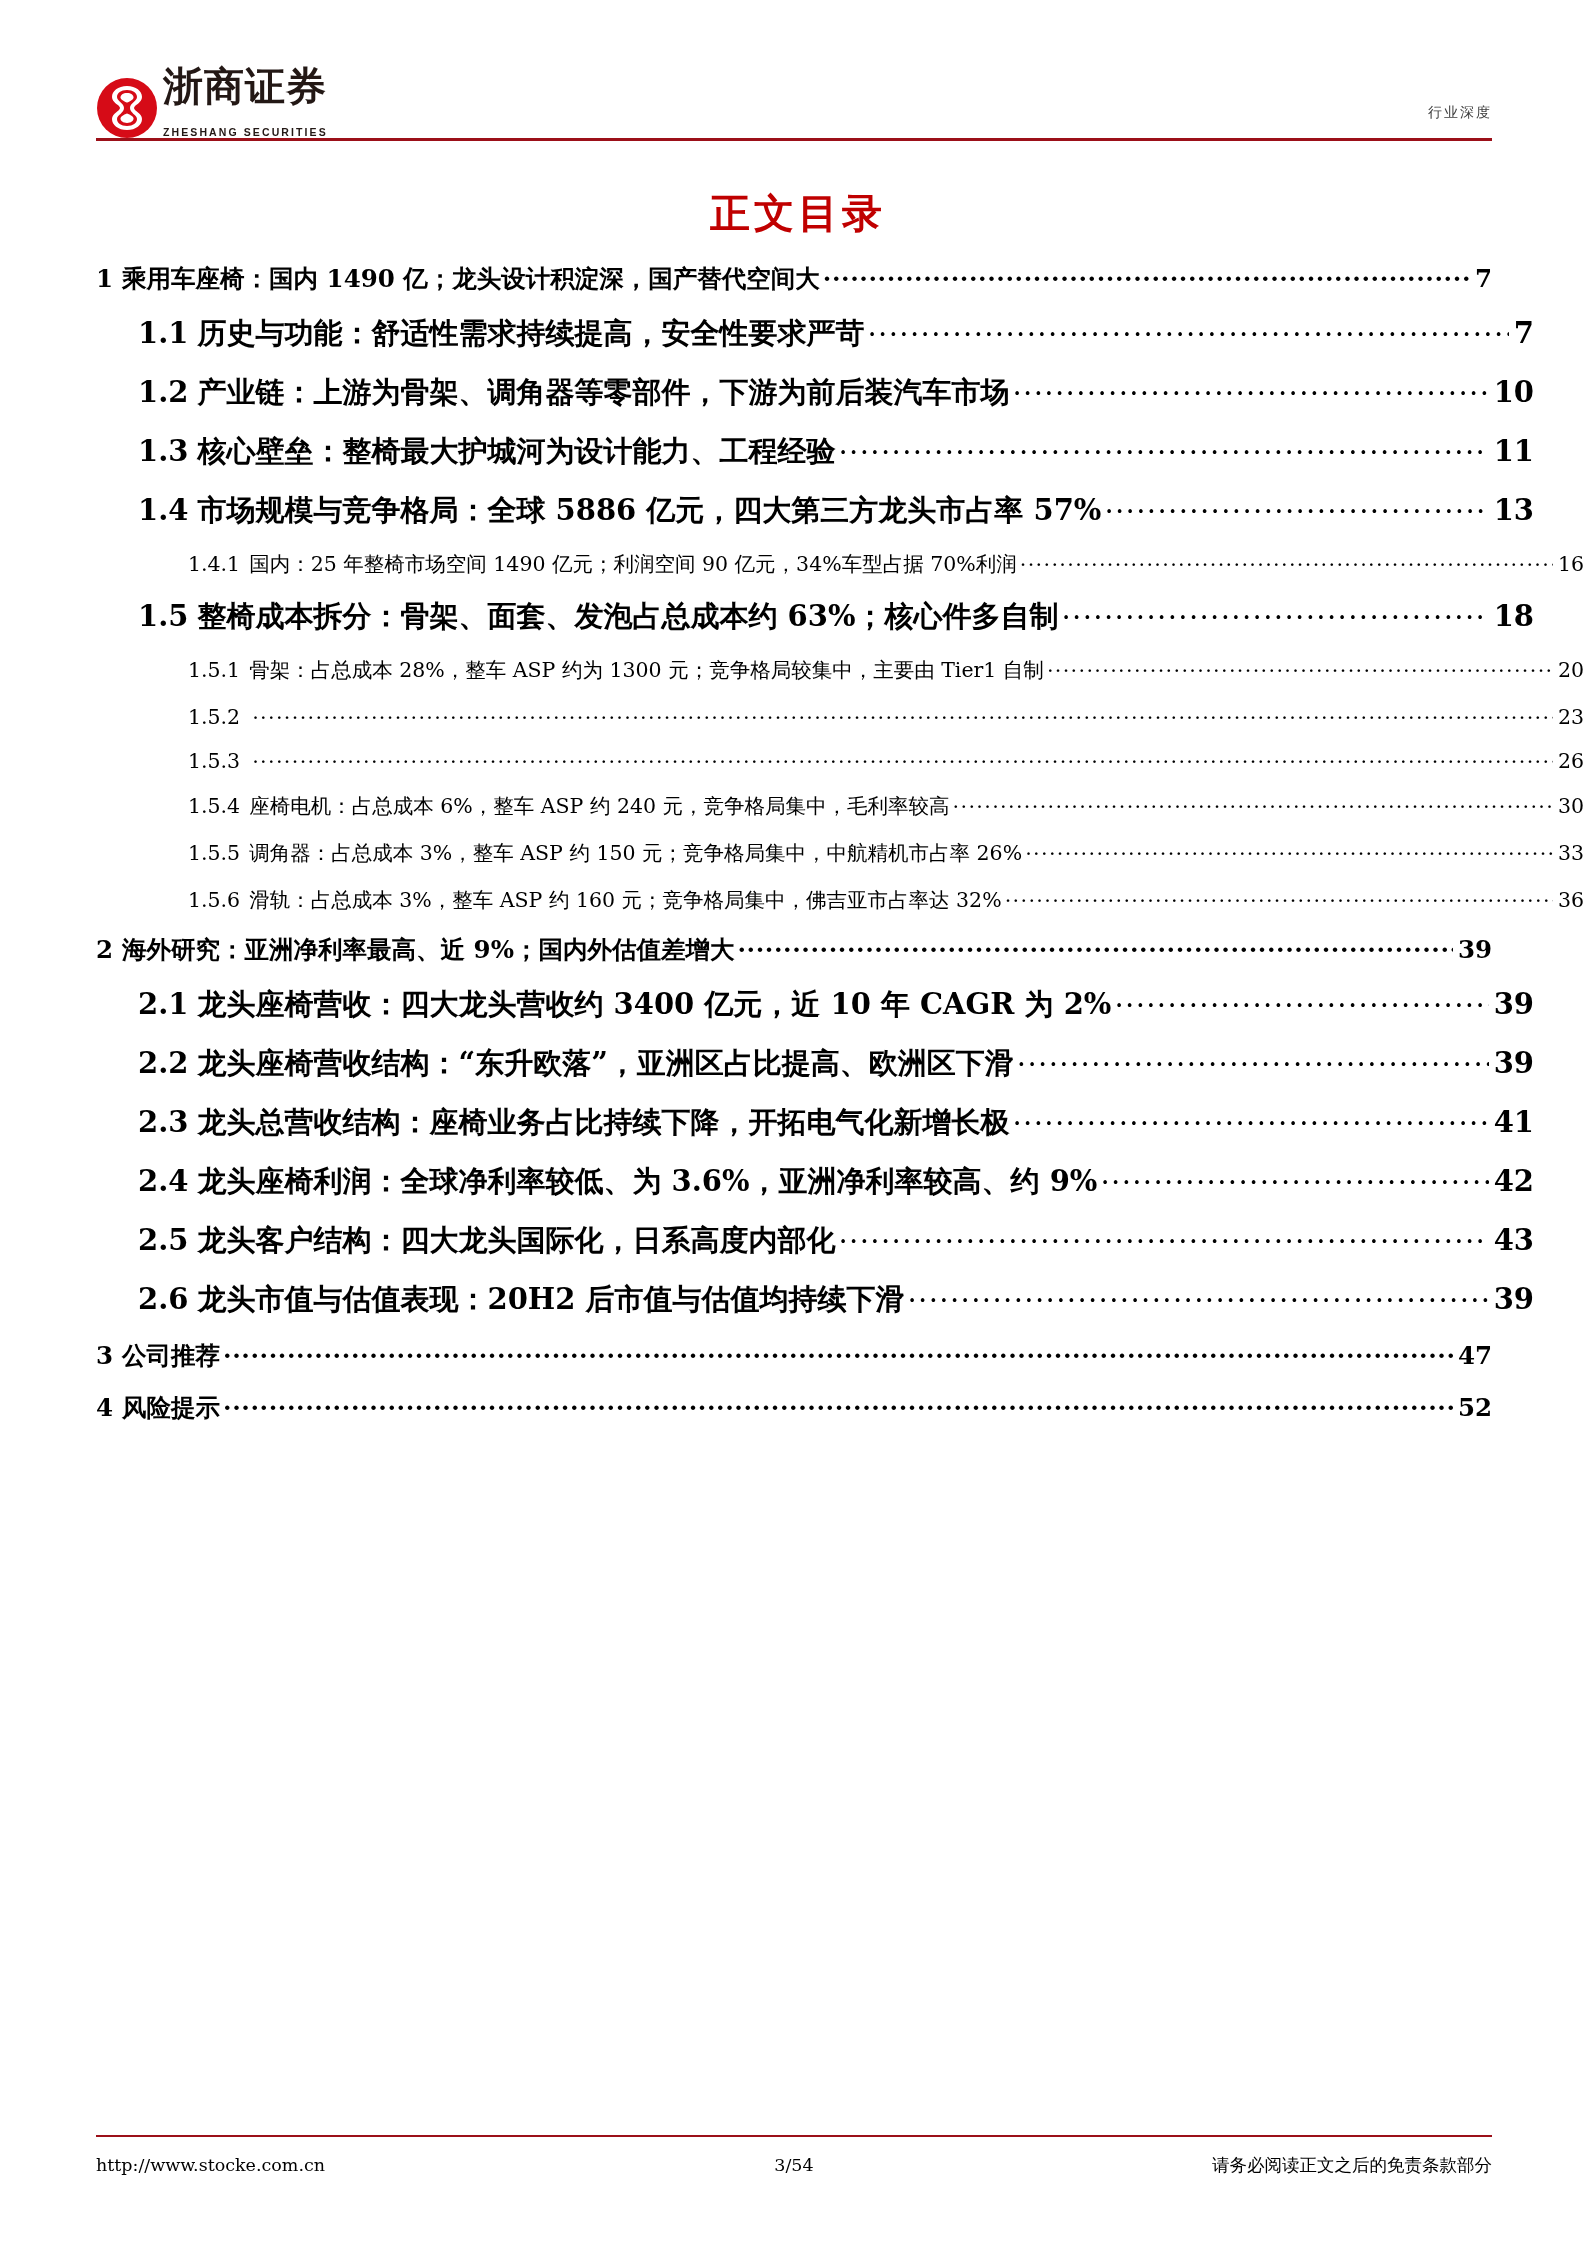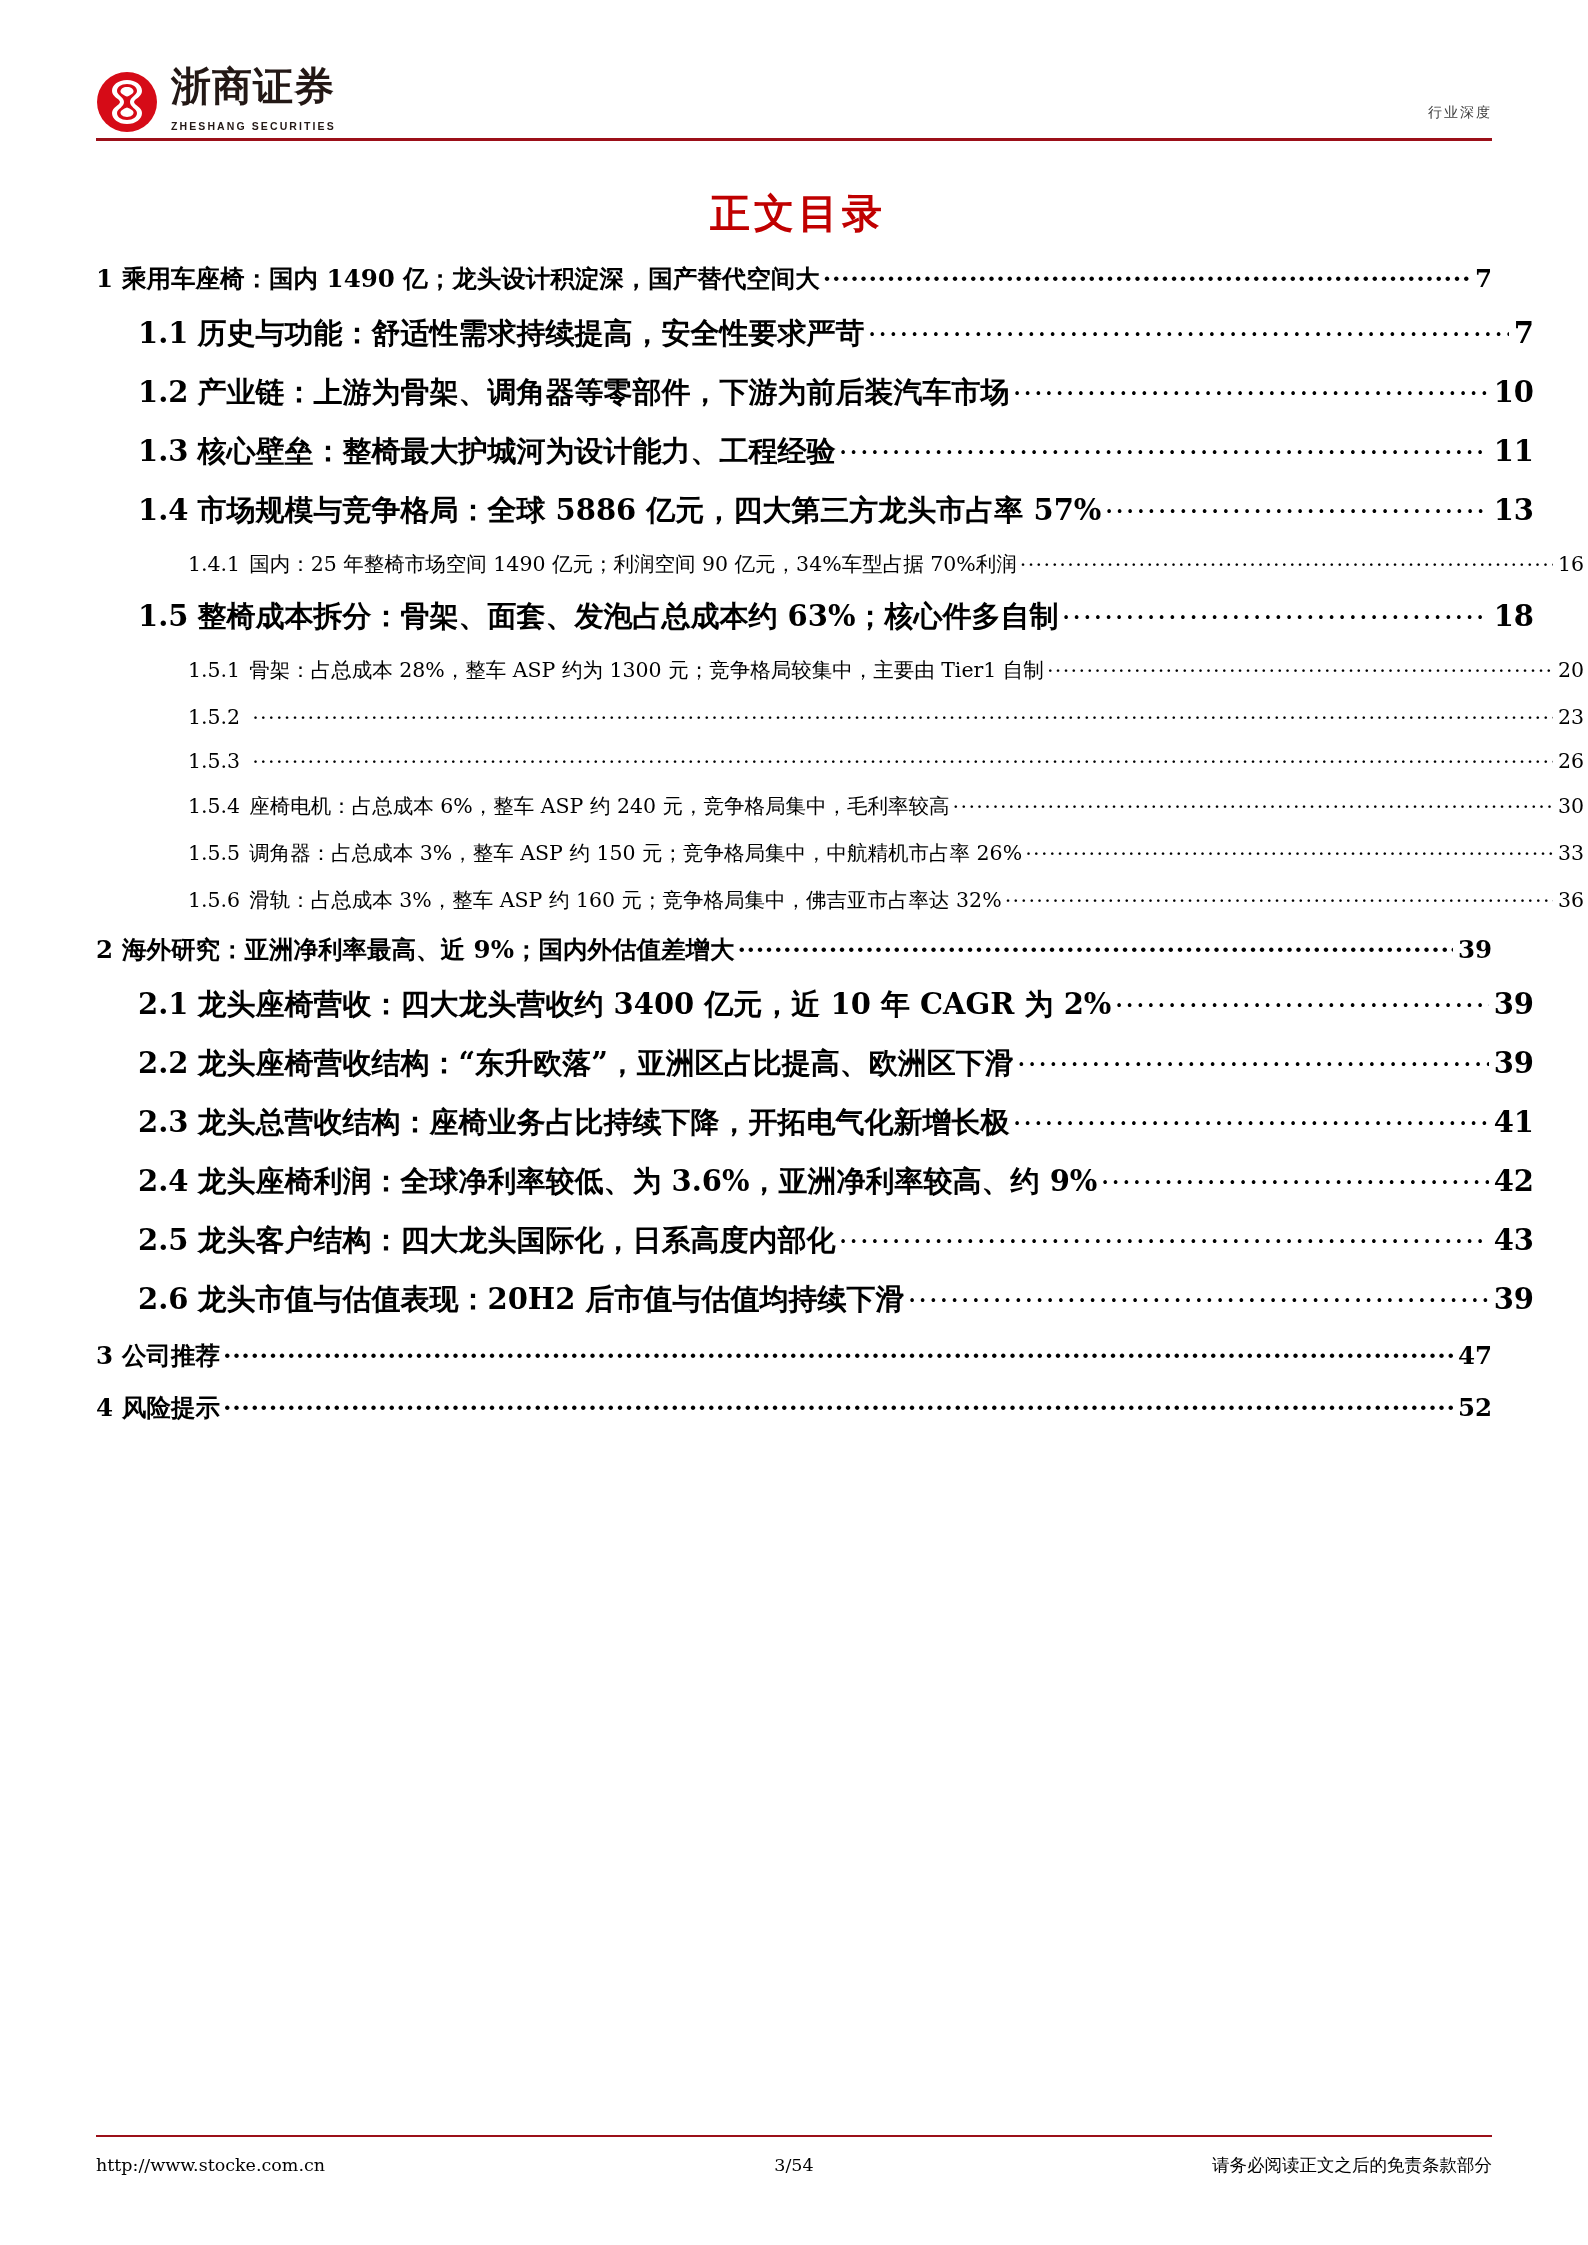--- a/index.html
+++ b/index.html
@@ -27,21 +27,21 @@
     top: 58px;
     width: 1396px;
     height: 78px;
   }
   .brand {
     position: absolute;
     left: 0;
     top: 8px;
     display: flex;
     align-items: flex-end;
-    gap: 13px;
+    gap: 5px;
   }
   .brand-mark {
     position: relative;
     width: 62px;
     height: 62px;
     flex: none;
   }
   .brand-text-wrap {
     display: flex;
     flex-direction: column;
@@ -56,21 +56,21 @@
     color: #231815;
     line-height: 1.02;
     white-space: nowrap;
   }
   .brand-en {
     font-family: "Liberation Sans", sans-serif;
     font-size: 10.5px;
     font-weight: 700;
     letter-spacing: 2.1px;
     color: #231815;
-    margin-top: 13px;
+    margin-top: 19px;
     white-space: nowrap;
   }
   .header-right {
     position: absolute;
     right: 0;
     bottom: 14px;
     font-family: "DejaVu Serif", "Liberation Serif", serif;
     font-size: 14px;
     color: #3b3b3b;
     letter-spacing: 2px;

